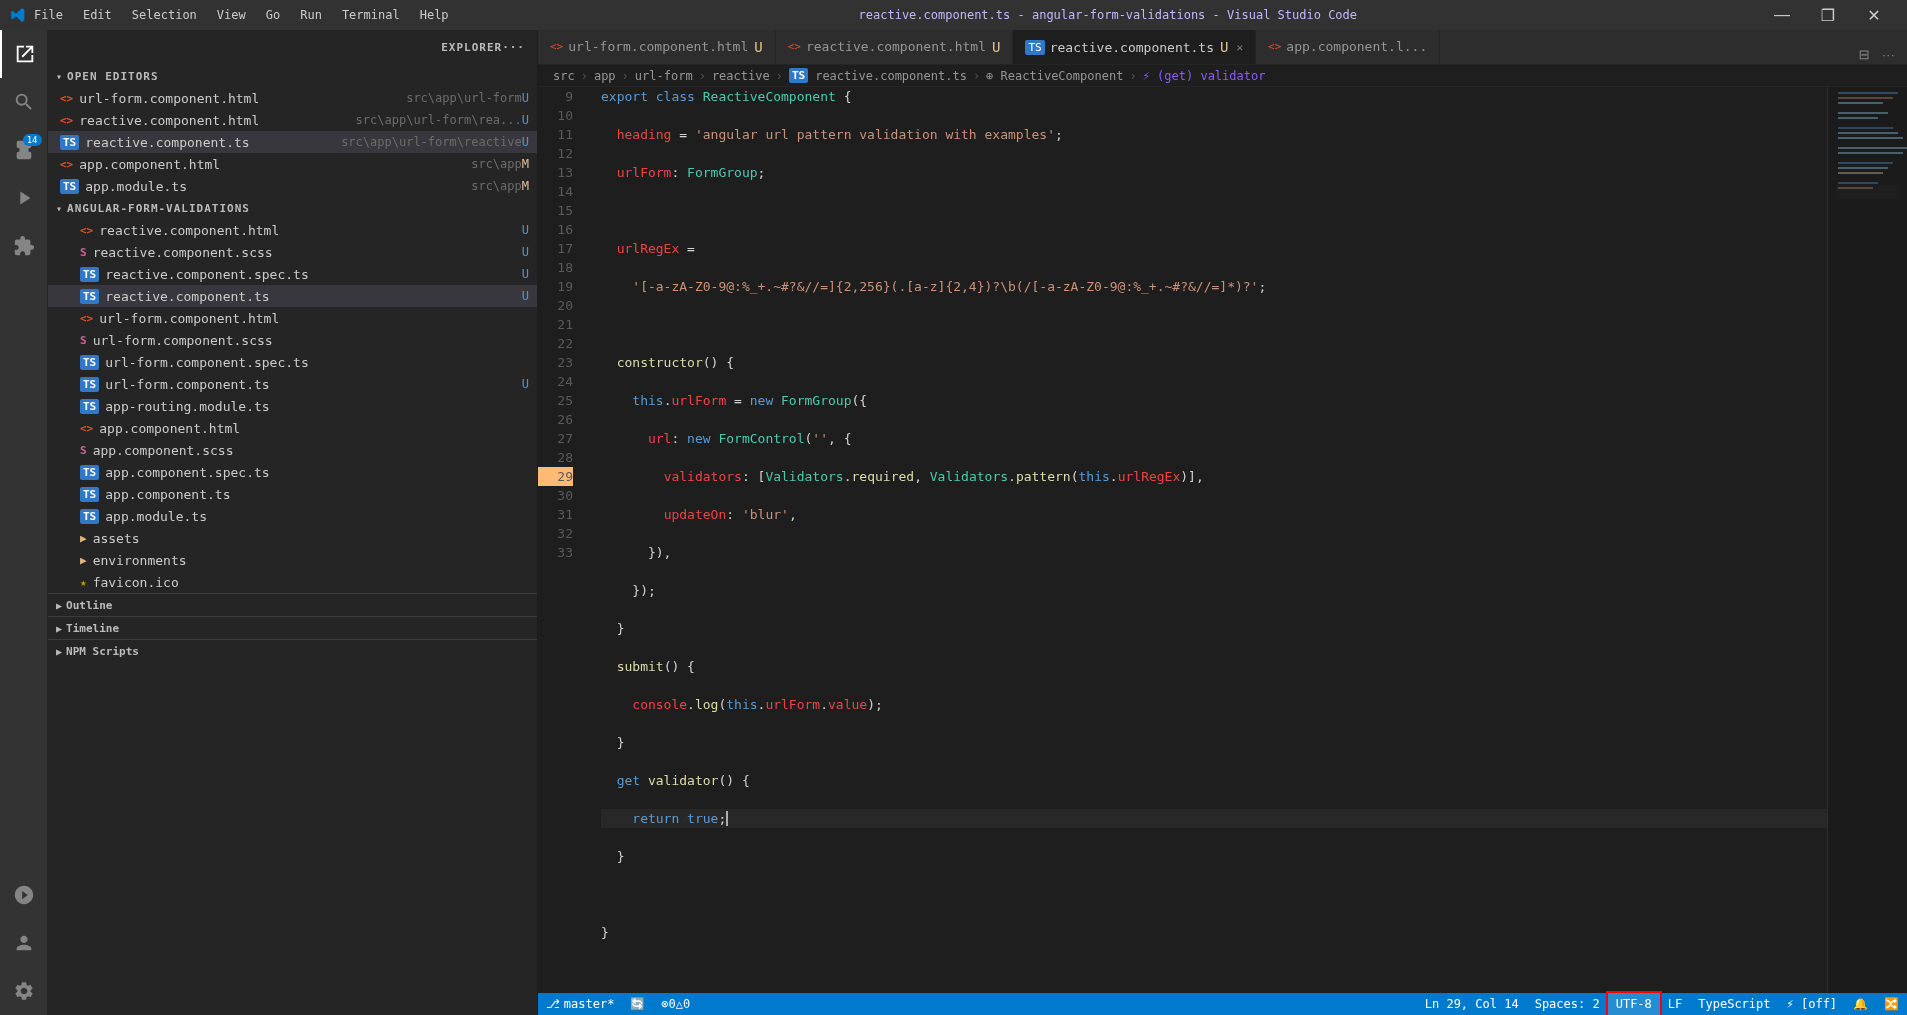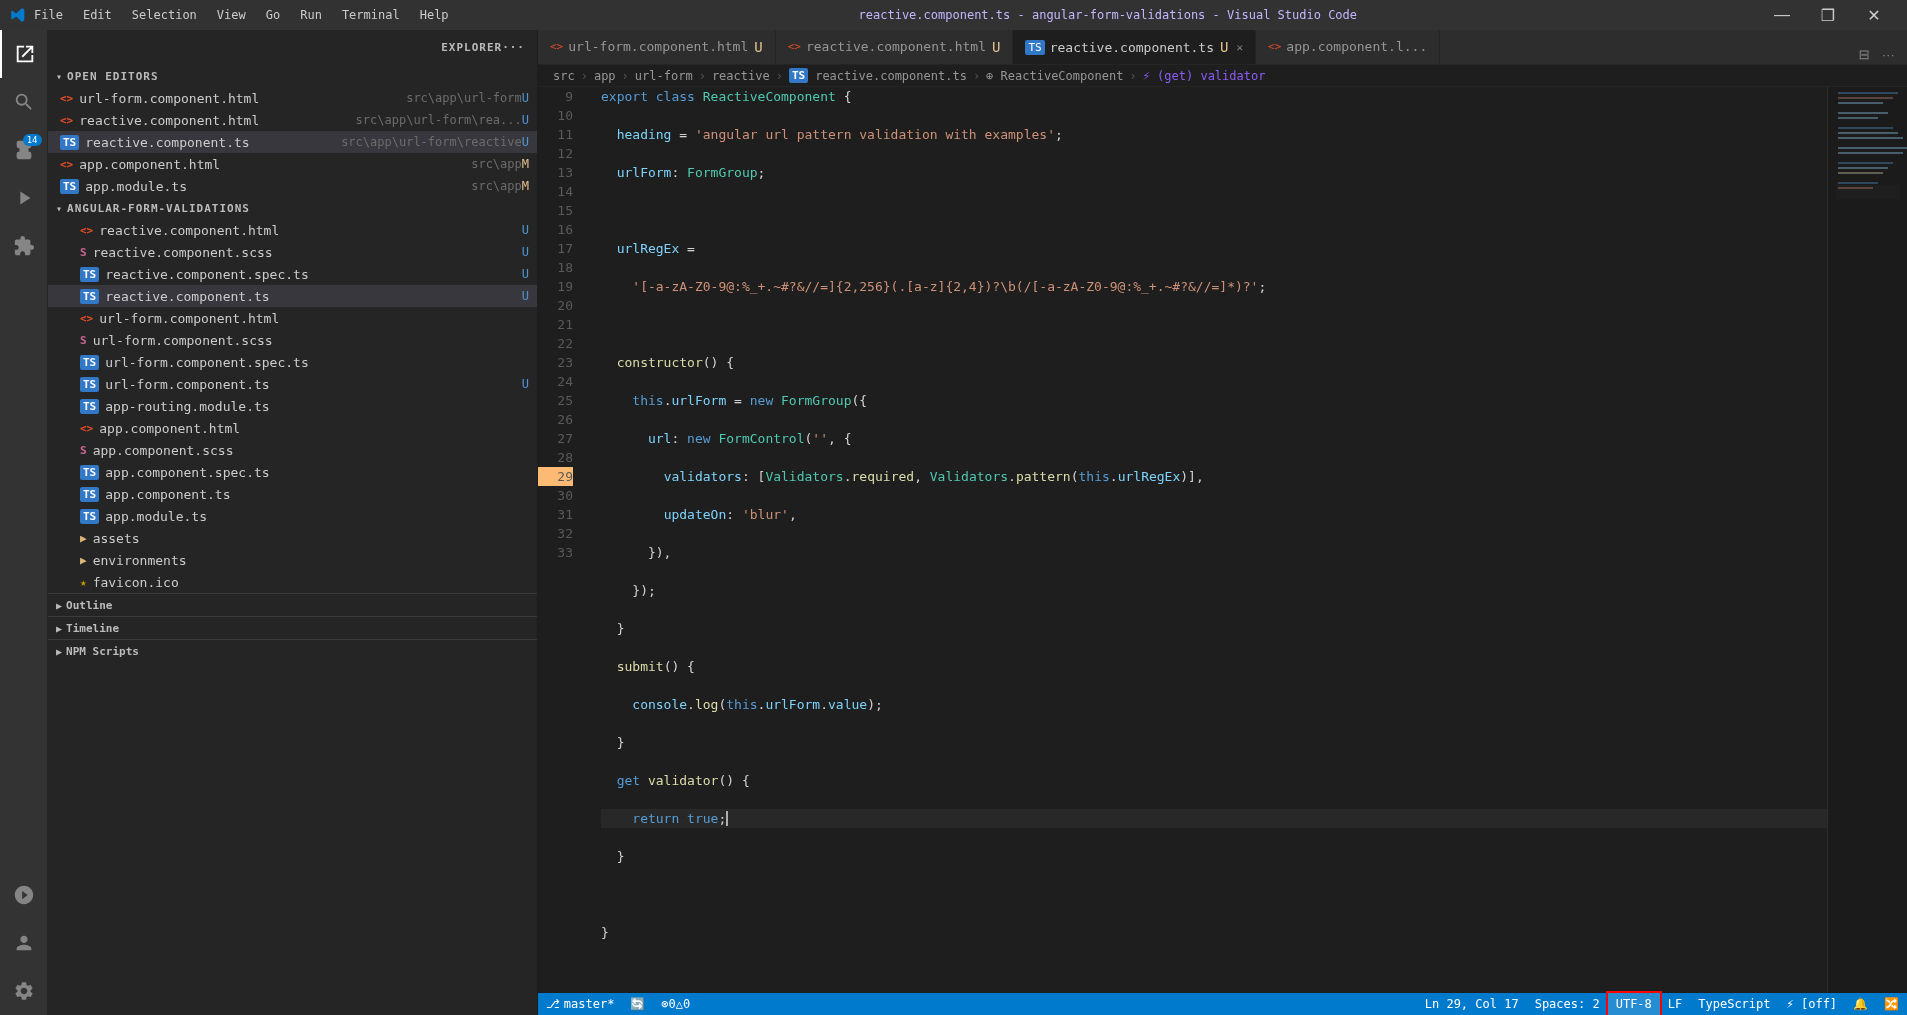--- a/index.html
+++ b/index.html
@@ -224,21 +224,21 @@
       padding-left: 8px;
       white-space: pre;
     }
     .line { display: block; min-height: 19px; }
 
     
     .kw { color: #569cd6; }
     .cl { color: #4ec9b0; }
     .fn { color: #dcdcaa; }
     .str { color: #ce9178; }
-    .prop { color: #7dd3fc; }
+    .prop { color: #ef4444; }
     .op { color: #d4d4d4; }
     .type { color: #4ec9b0; }
     .punct { color: #d4d4d4; }
 
     
     .cursor { display: inline-block; width: 2px; background: #aeafad; height: 15px; vertical-align: text-bottom; animation: blink 1s infinite; }
     @keyframes blink { 0%,100%{opacity:1} 50%{opacity:0} }
 
     
     .minimap {
@@ -635,21 +635,21 @@
         </div>
         <div class="status-bar-item">
           <span>⊗</span>
           <span> 0 </span>
           <span>△</span>
           <span> 0</span>
         </div>
       </div>
       <div class="status-bar-right">
         <div class="status-bar-item">
-          <span>Ln 29, Col 17</span>
+          <span>Ln 29, Col 14</span>
         </div>
         <div class="status-bar-item">
           <span>Spaces: 2</span>
         </div>
         <div class="status-bar-item highlighted" style="outline: 2px solid red;">
           <span>UTF-8</span>
         </div>
         <div class="status-bar-item">
           <span>LF</span>
         </div>

